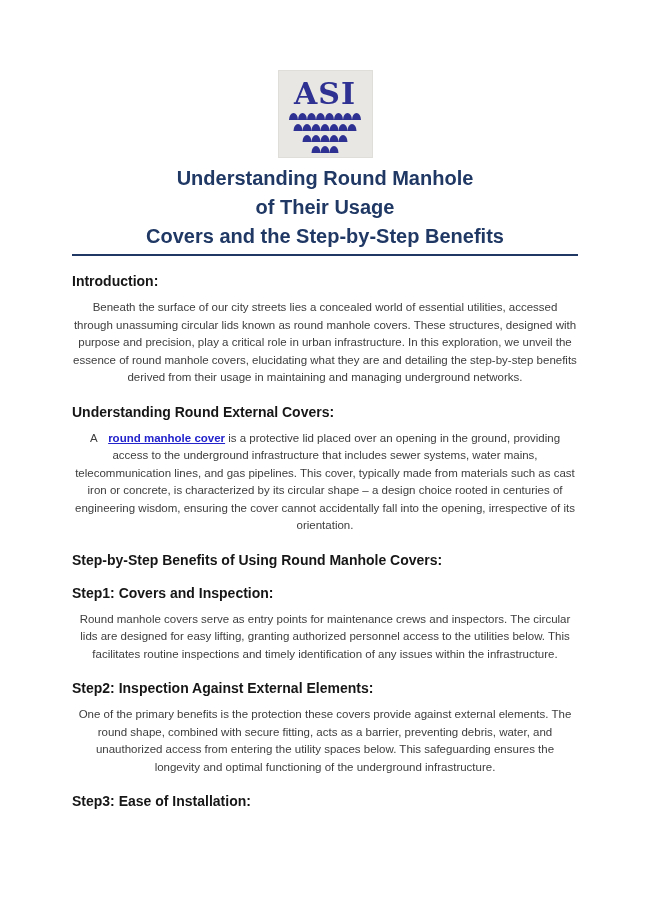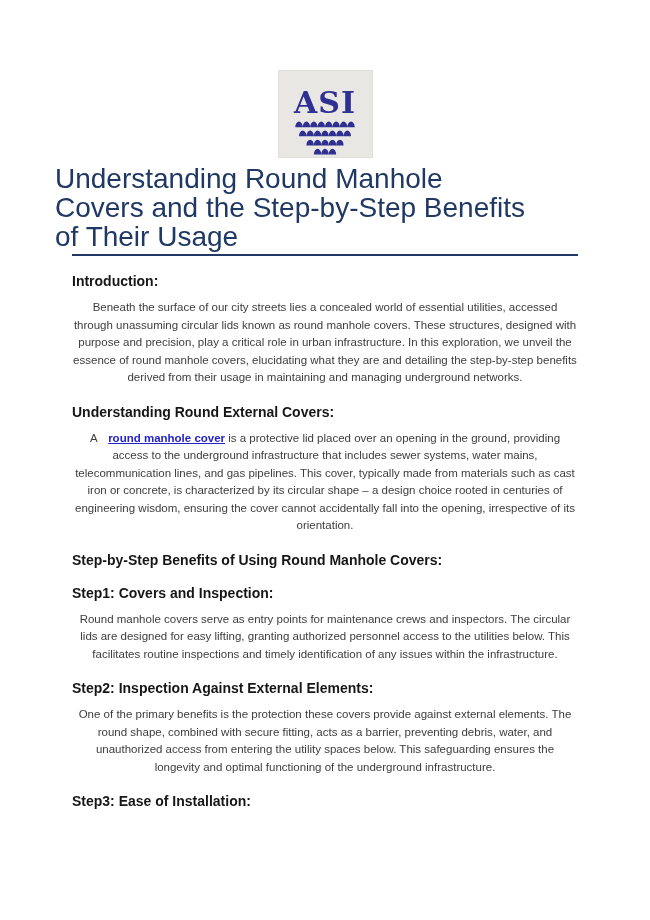--- a/index.html
+++ b/index.html
@@ -23,39 +23,39 @@
   .logo-box{
     width:95px;
     height:88px;
     margin:70px auto 0;
     background:var(--logo-bg);
     border:1px solid #e0ded9;
     display:flex;
     flex-direction:column;
     align-items:center;
     justify-content:flex-start;
-    padding-top:15px;
+    padding-top:6px;
   }
   .logo-text{
     font-family:"DejaVu Serif", serif;
     font-weight:bold;
     font-size:30px;
     line-height:34px;
     letter-spacing:1px;
     color:var(--logo-blue);
   }
   .logo-waves{
     display:block;
     margin-top:-1px;
   }
   .title{
     margin:6px 55px 0;
-    text-align:left;
-    font-weight:normal;
-    font-size:28px;
+    text-align:center;
+    font-weight:bold;
+    font-size:20px;
     line-height:29px;
     color:var(--title-navy);
   }
   .title-line{display:block;}
   .title-rule{
     margin:3px 72px 0;
     border:none;
     border-top:2px solid var(--title-navy);
     height:0;
   }
@@ -93,22 +93,22 @@
     <svg class="logo-waves" width="80" height="46" viewBox="0 0 80 46" fill="#2e3192" xmlns="http://www.w3.org/2000/svg">
       <path d="M4 10 a4.5 7 0 0 1 9 0 a4.5 7 0 0 1 9 0 a4.5 7 0 0 1 9 0 a4.5 7 0 0 1 9 0 a4.5 7 0 0 1 9 0 a4.5 7 0 0 1 9 0 a4.5 7 0 0 1 9 0 a4.5 7 0 0 1 9 0 z"></path>
       <path d="M8.5 21 a4.5 7 0 0 1 9 0 a4.5 7 0 0 1 9 0 a4.5 7 0 0 1 9 0 a4.5 7 0 0 1 9 0 a4.5 7 0 0 1 9 0 a4.5 7 0 0 1 9 0 a4.5 7 0 0 1 9 0 z"></path>
       <path d="M17.5 32 a4.5 7 0 0 1 9 0 a4.5 7 0 0 1 9 0 a4.5 7 0 0 1 9 0 a4.5 7 0 0 1 9 0 a4.5 7 0 0 1 9 0 z"></path>
       <path d="M26.5 43 a4.5 7 0 0 1 9 0 a4.5 7 0 0 1 9 0 a4.5 7 0 0 1 9 0 z"></path>
     </svg>
   </div>
 
   <h1 class="title">
     <span class="title-line">Understanding Round Manhole</span>
+    <span class="title-line">of Their Usage</span>
     <span class="title-line">Covers and the Step-by-Step Benefits</span>
-    <span class="title-line">of Their Usage</span>
   </h1>
 
   <hr class="title-rule">
 
   <div class="content">
 
     <h2 class="section-heading">Introduction:</h2>
     <p>Beneath the surface of our city streets lies a concealed world of essential utilities, accessed through unassuming circular lids known as round manhole covers. These structures, designed with purpose and precision, play a critical role in urban infrastructure. In this exploration, we unveil the essence of round manhole covers, elucidating what they are and detailing the step-by-step benefits derived from their usage in maintaining and managing underground networks.</p>
 
     <h2 class="section-heading">Understanding Round External Covers:</h2>

